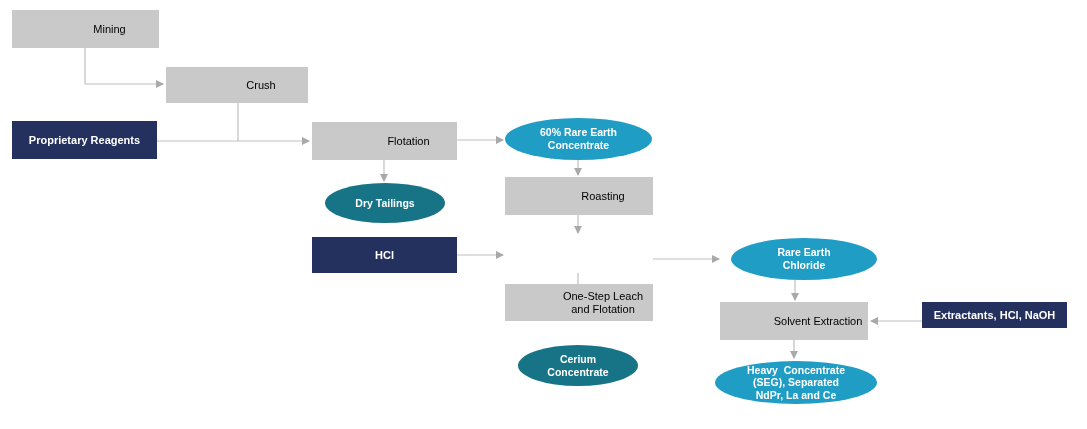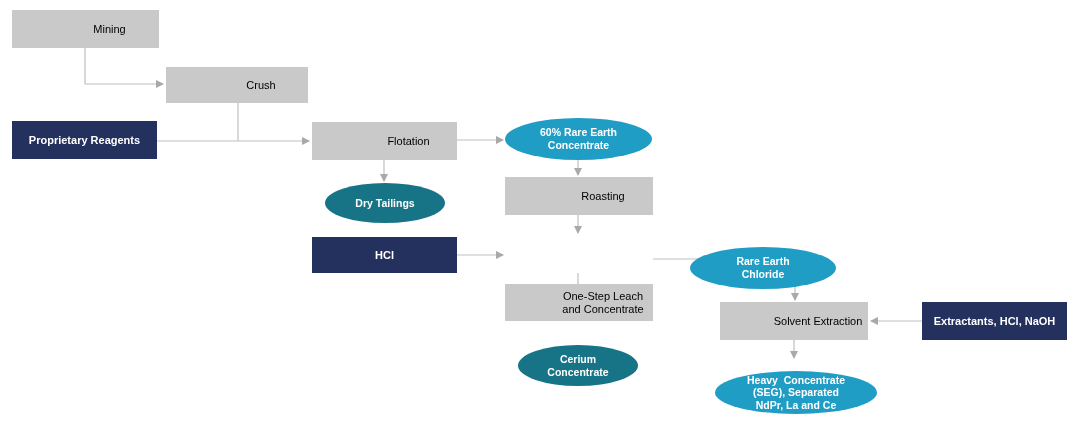--- a/index.html
+++ b/index.html
@@ -53,21 +53,21 @@
     font-size: 11px;
     line-height: 13px;
   }
   .ellipse {
     border-radius: 50%;
     color: var(--light-text, #fff);
     font-weight: bold;
     font-size: 10.5px;
     line-height: 13px;
   }
-  .ellipse.tight { line-height: 12.5px; margin-top: 10px; }
+  .ellipse.tight { line-height: 12.5px; }
   .product   { background: var(--product-fill, #1F9DC5); }
   .byproduct { background: var(--byproduct-fill, #177487); }
 </style>
 </head>
 <body>
 
 <div class="canvas">
 
   <svg class="edges-layer" width="1087" height="429" viewBox="0 0 1087 429" xmlns="http://www.w3.org/2000/svg">
     <defs>
@@ -101,45 +101,45 @@
   <div class="node process" style="left:312px; top:122px; width:145px; height:38px;">
     <span>Flotation</span>
   </div>
 
   <div class="node process" style="left:505px; top:177px; width:148px; height:38px;">
     <span>Roasting</span>
   </div>
 
   <div class="node process" style="left:505px; top:236px; width:148px; height:37px;margin-top:48px;">
     <span>One-Step Leach</span>
-    <span>and Concentrate</span>
+    <span>and Flotation</span>
   </div>
 
   <div class="node reagent" style="left:12px; top:121px; width:145px; height:38px;">
     <span>Proprietary Reagents</span>
   </div>
 
   <div class="node process" style="left:720px; top:302px; width:148px; height:38px;">
     <span>Solvent Extraction</span>
   </div>
 
   <div class="node reagent" style="left:312px; top:237px; width:145px; height:36px;">
     <span>HCl</span>
   </div>
 
-  <div class="node reagent" style="left:922px; top:302px; width:145px; height:38px;">
+  <div class="node reagent" style="left:922px; top:302px; width:145px; height:26px;">
     <span>Extractants, HCl, NaOH</span>
   </div>
 
   <div class="node ellipse product" style="left:505px; top:118px; width:147px; height:42px;">
     <span>60% Rare Earth</span>
     <span>Concentrate</span>
   </div>
 
-  <div class="node ellipse product" style="left:690px; top:238px; width:146px; height:42px;margin-top:9px;">
+  <div class="node ellipse product" style="left:731px; top:238px; width:146px; height:42px;">
     <span>Rare Earth</span>
     <span>Chloride</span>
   </div>
 
   <div class="node ellipse product tight" style="left:715px; top:361px; width:162px; height:43px;">
     <span>Heavy  Concentrate</span>
     <span>(SEG), Separated</span>
     <span>NdPr, La and Ce</span>
   </div>
 

